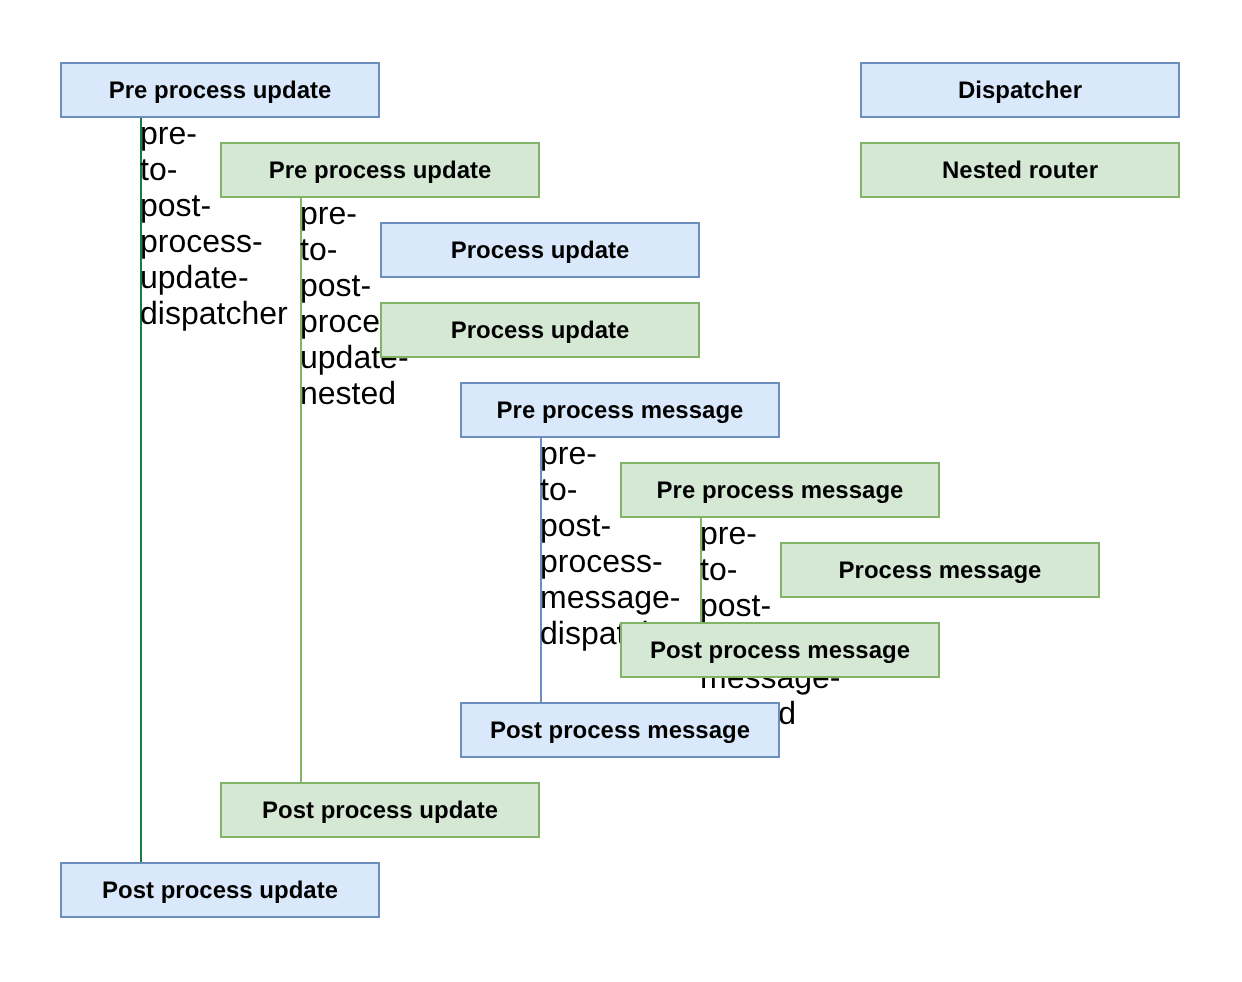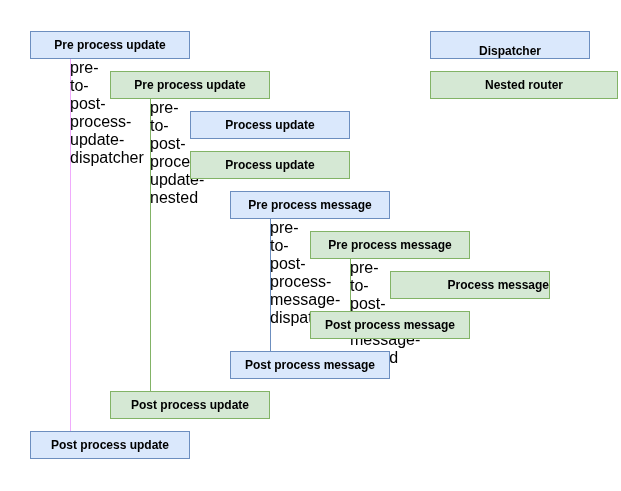--- a/index.html
+++ b/index.html
@@ -31,49 +31,49 @@
   .connector {
     position: absolute;
     width: 1px;
   }
 </style>
 </head>
 <body>
 
 <div id="canvas" style="background: rgb(255, 255, 255);">
 
-<div class="connector" style="left: 70px; top: 59px; height: 372px; background: #f0abfc;">pre-to-post-process-update-dispatcher</div>
+<div class="connector" style="left: 70px; top: 59px; height: 372px; background: #15803d;">pre-to-post-process-update-dispatcher</div>
     <div class="connector" style="left: 150px; top: 99px; height: 292px; background: rgb(130, 179, 102);">pre-to-post-process-update-nested</div>
     <div class="connector" style="left: 270px; top: 219px; height: 132px; background: rgb(108, 142, 191);">pre-to-post-process-message-dispatcher</div>
     <div class="connector" style="left: 350px; top: 259px; height: 52px; background: rgb(130, 179, 102);">pre-to-post-process-message-nested</div>
     <div class="node" style="left: 30px; top: 31px; width: 160px; height: 28px; background: rgb(218, 232, 252); border-color: rgb(108, 142, 191); color: rgb(0, 0, 0);">
       <span>Pre process update</span>
     </div>
-    <div class="node" style="left: 430px; top: 31px; width: 160px; height: 28px; background: rgb(218, 232, 252); border-color: rgb(108, 142, 191); color: rgb(0, 0, 0); align-items: flex-end;">
+    <div class="node" style="left: 430px; top: 31px; width: 160px; height: 28px; background: rgb(218, 232, 252); border-color: rgb(108, 142, 191); color: rgb(0, 0, 0);">
       <span>Dispatcher</span>
     </div>
     <div class="node" style="left: 110px; top: 71px; width: 160px; height: 28px; background: rgb(213, 232, 212); border-color: rgb(130, 179, 102); color: rgb(0, 0, 0);">
       <span>Pre process update</span>
     </div>
-    <div class="node" style="left: 430px; top: 71px; width: 188px; height: 28px; background: rgb(213, 232, 212); border-color: rgb(130, 179, 102); color: rgb(0, 0, 0);">
+    <div class="node" style="left: 430px; top: 71px; width: 160px; height: 28px; background: rgb(213, 232, 212); border-color: rgb(130, 179, 102); color: rgb(0, 0, 0);">
       <span>Nested router</span>
     </div>
     <div class="node" style="left: 190px; top: 111px; width: 160px; height: 28px; background: rgb(218, 232, 252); border-color: rgb(108, 142, 191); color: rgb(0, 0, 0);">
       <span>Process update</span>
     </div>
     <div class="node" style="left: 190px; top: 151px; width: 160px; height: 28px; background: rgb(213, 232, 212); border-color: rgb(130, 179, 102); color: rgb(0, 0, 0);">
       <span>Process update</span>
     </div>
     <div class="node" style="left: 230px; top: 191px; width: 160px; height: 28px; background: rgb(218, 232, 252); border-color: rgb(108, 142, 191); color: rgb(0, 0, 0);">
       <span>Pre process message</span>
     </div>
     <div class="node" style="left: 310px; top: 231px; width: 160px; height: 28px; background: rgb(213, 232, 212); border-color: rgb(130, 179, 102); color: rgb(0, 0, 0);">
       <span>Pre process message</span>
     </div>
-    <div class="node" style="left: 390px; top: 271px; width: 160px; height: 28px; background: rgb(213, 232, 212); border-color: rgb(130, 179, 102); color: rgb(0, 0, 0); justify-content: flex-end;">
+    <div class="node" style="left: 390px; top: 271px; width: 160px; height: 28px; background: rgb(213, 232, 212); border-color: rgb(130, 179, 102); color: rgb(0, 0, 0);">
       <span>Process message</span>
     </div>
     <div class="node" style="left: 310px; top: 311px; width: 160px; height: 28px; background: rgb(213, 232, 212); border-color: rgb(130, 179, 102); color: rgb(0, 0, 0);">
       <span>Post process message</span>
     </div>
     <div class="node" style="left: 230px; top: 351px; width: 160px; height: 28px; background: rgb(218, 232, 252); border-color: rgb(108, 142, 191); color: rgb(0, 0, 0);">
       <span>Post process message</span>
     </div>
     <div class="node" style="left: 110px; top: 391px; width: 160px; height: 28px; background: rgb(213, 232, 212); border-color: rgb(130, 179, 102); color: rgb(0, 0, 0);">
       <span>Post process update</span>

